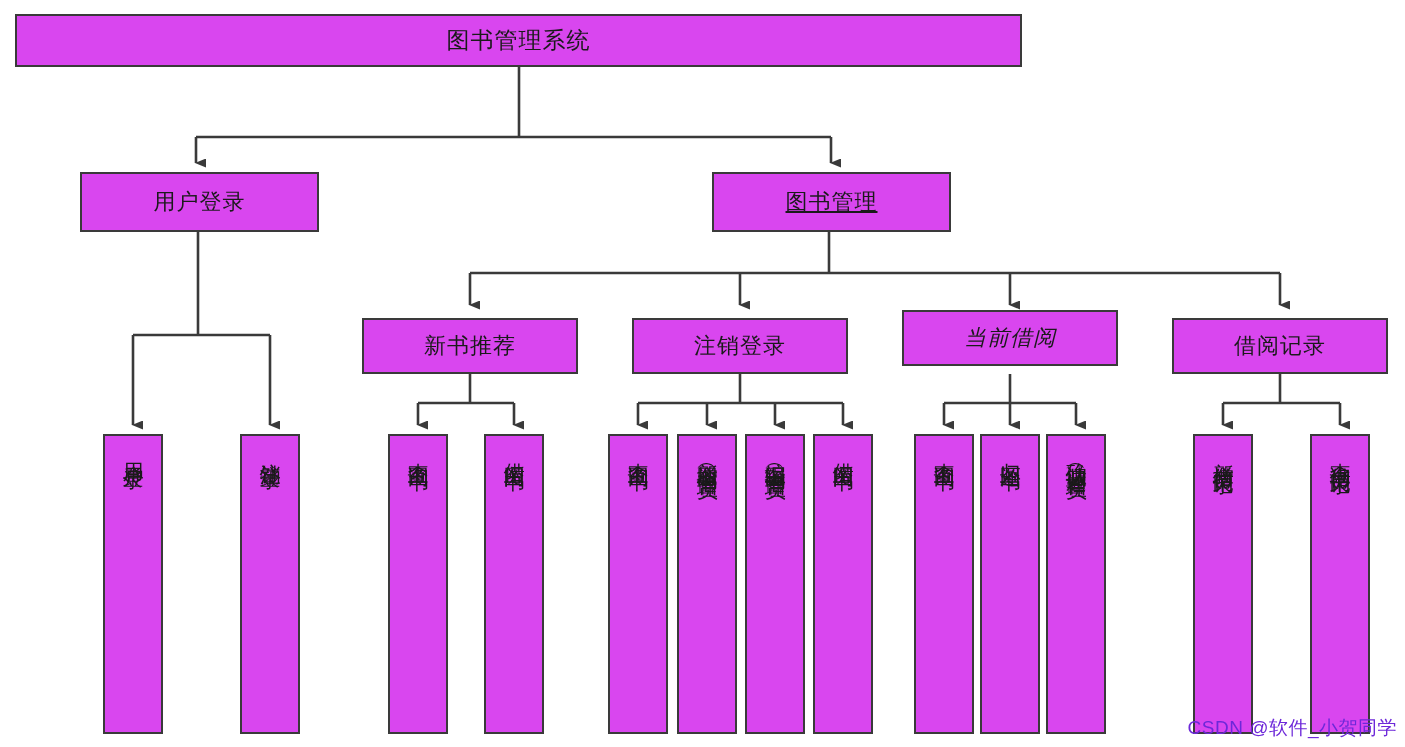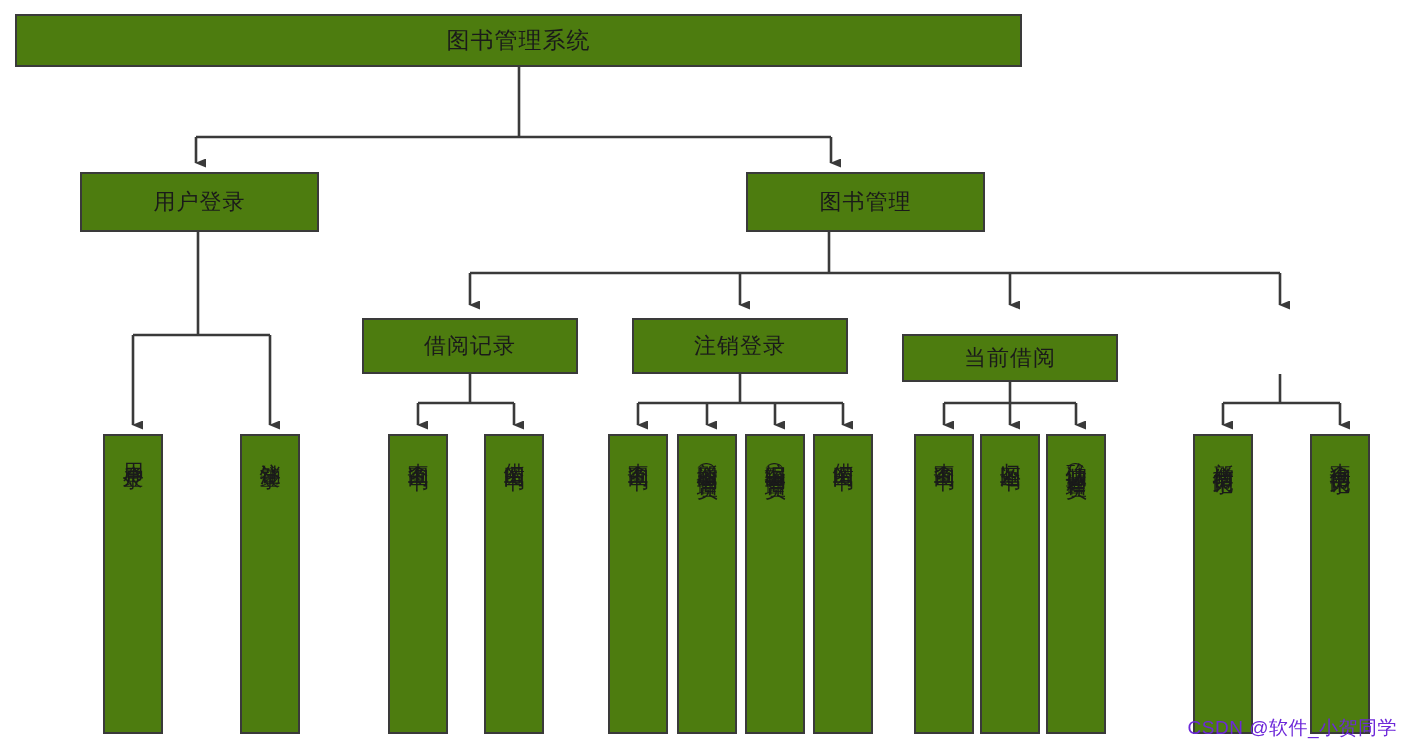--- a/index.html
+++ b/index.html
@@ -16,21 +16,21 @@
     width:1405px;height:747px;
   }
   svg#connectors{
     position:absolute;left:0;top:0;
     width:1405px;height:747px;
     pointer-events:none;
   }
   .node{
     position:absolute;
     box-sizing:border-box;
-    background:#4d7c0f;
+    background:#d946ef;
     border:2.4px solid #3a3a3a;
     display:flex;
     align-items:center;
     justify-content:center;
     color:#1a1a1a;
   }
   .node-h{
     font-size:22px;
     letter-spacing:1px;
     white-space:nowrap;
@@ -115,36 +115,39 @@
   </svg>
 
   <div class="node node-h root" style="left:15px;top:14px;width:1007px;height:53px;">
     <span>图书管理系统</span>
   </div>
 
   <div class="node node-h" style="left:80px;top:172px;width:239px;height:60px;">
     <span>用户登录</span>
   </div>
 
-  <div class="node node-h" style="left:746px;top:172px;width:239px;height:60px;">
+  <div class="node node-h" style="left:712px;top:172px;width:239px;height:60px;text-decoration:underline;">
     <span>图书管理</span>
   </div>
 
   <div class="node node-h" style="left:362px;top:318px;width:216px;height:56px;">
-    <span>借阅记录</span>
+    <span>新书推荐</span>
   </div>
 
   <div class="node node-h" style="left:632px;top:318px;width:216px;height:56px;">
     <span>注销登录</span>
   </div>
 
-  <div class="node node-h" style="left:902px;top:334px;width:216px;height:48px;">
+  <div class="node node-h" style="left:902px;top:310px;width:216px;height:56px;font-style:italic;">
     <span>当前借阅</span>
   </div>
 
+  <div class="node node-h" style="left:1172px;top:318px;width:216px;height:56px;">
+    <span>借阅记录</span>
+  </div>
 
   <div class="node node-v" style="left:103px;top:434px;width:60px;height:300px;">
     <span class="vtext">用户登录</span>
   </div>
 
   <div class="node node-v" style="left:240px;top:434px;width:60px;height:300px;">
     <span class="vtext">注销登录</span>
   </div>
 
   <div class="node node-v" style="left:388px;top:434px;width:60px;height:300px;">

